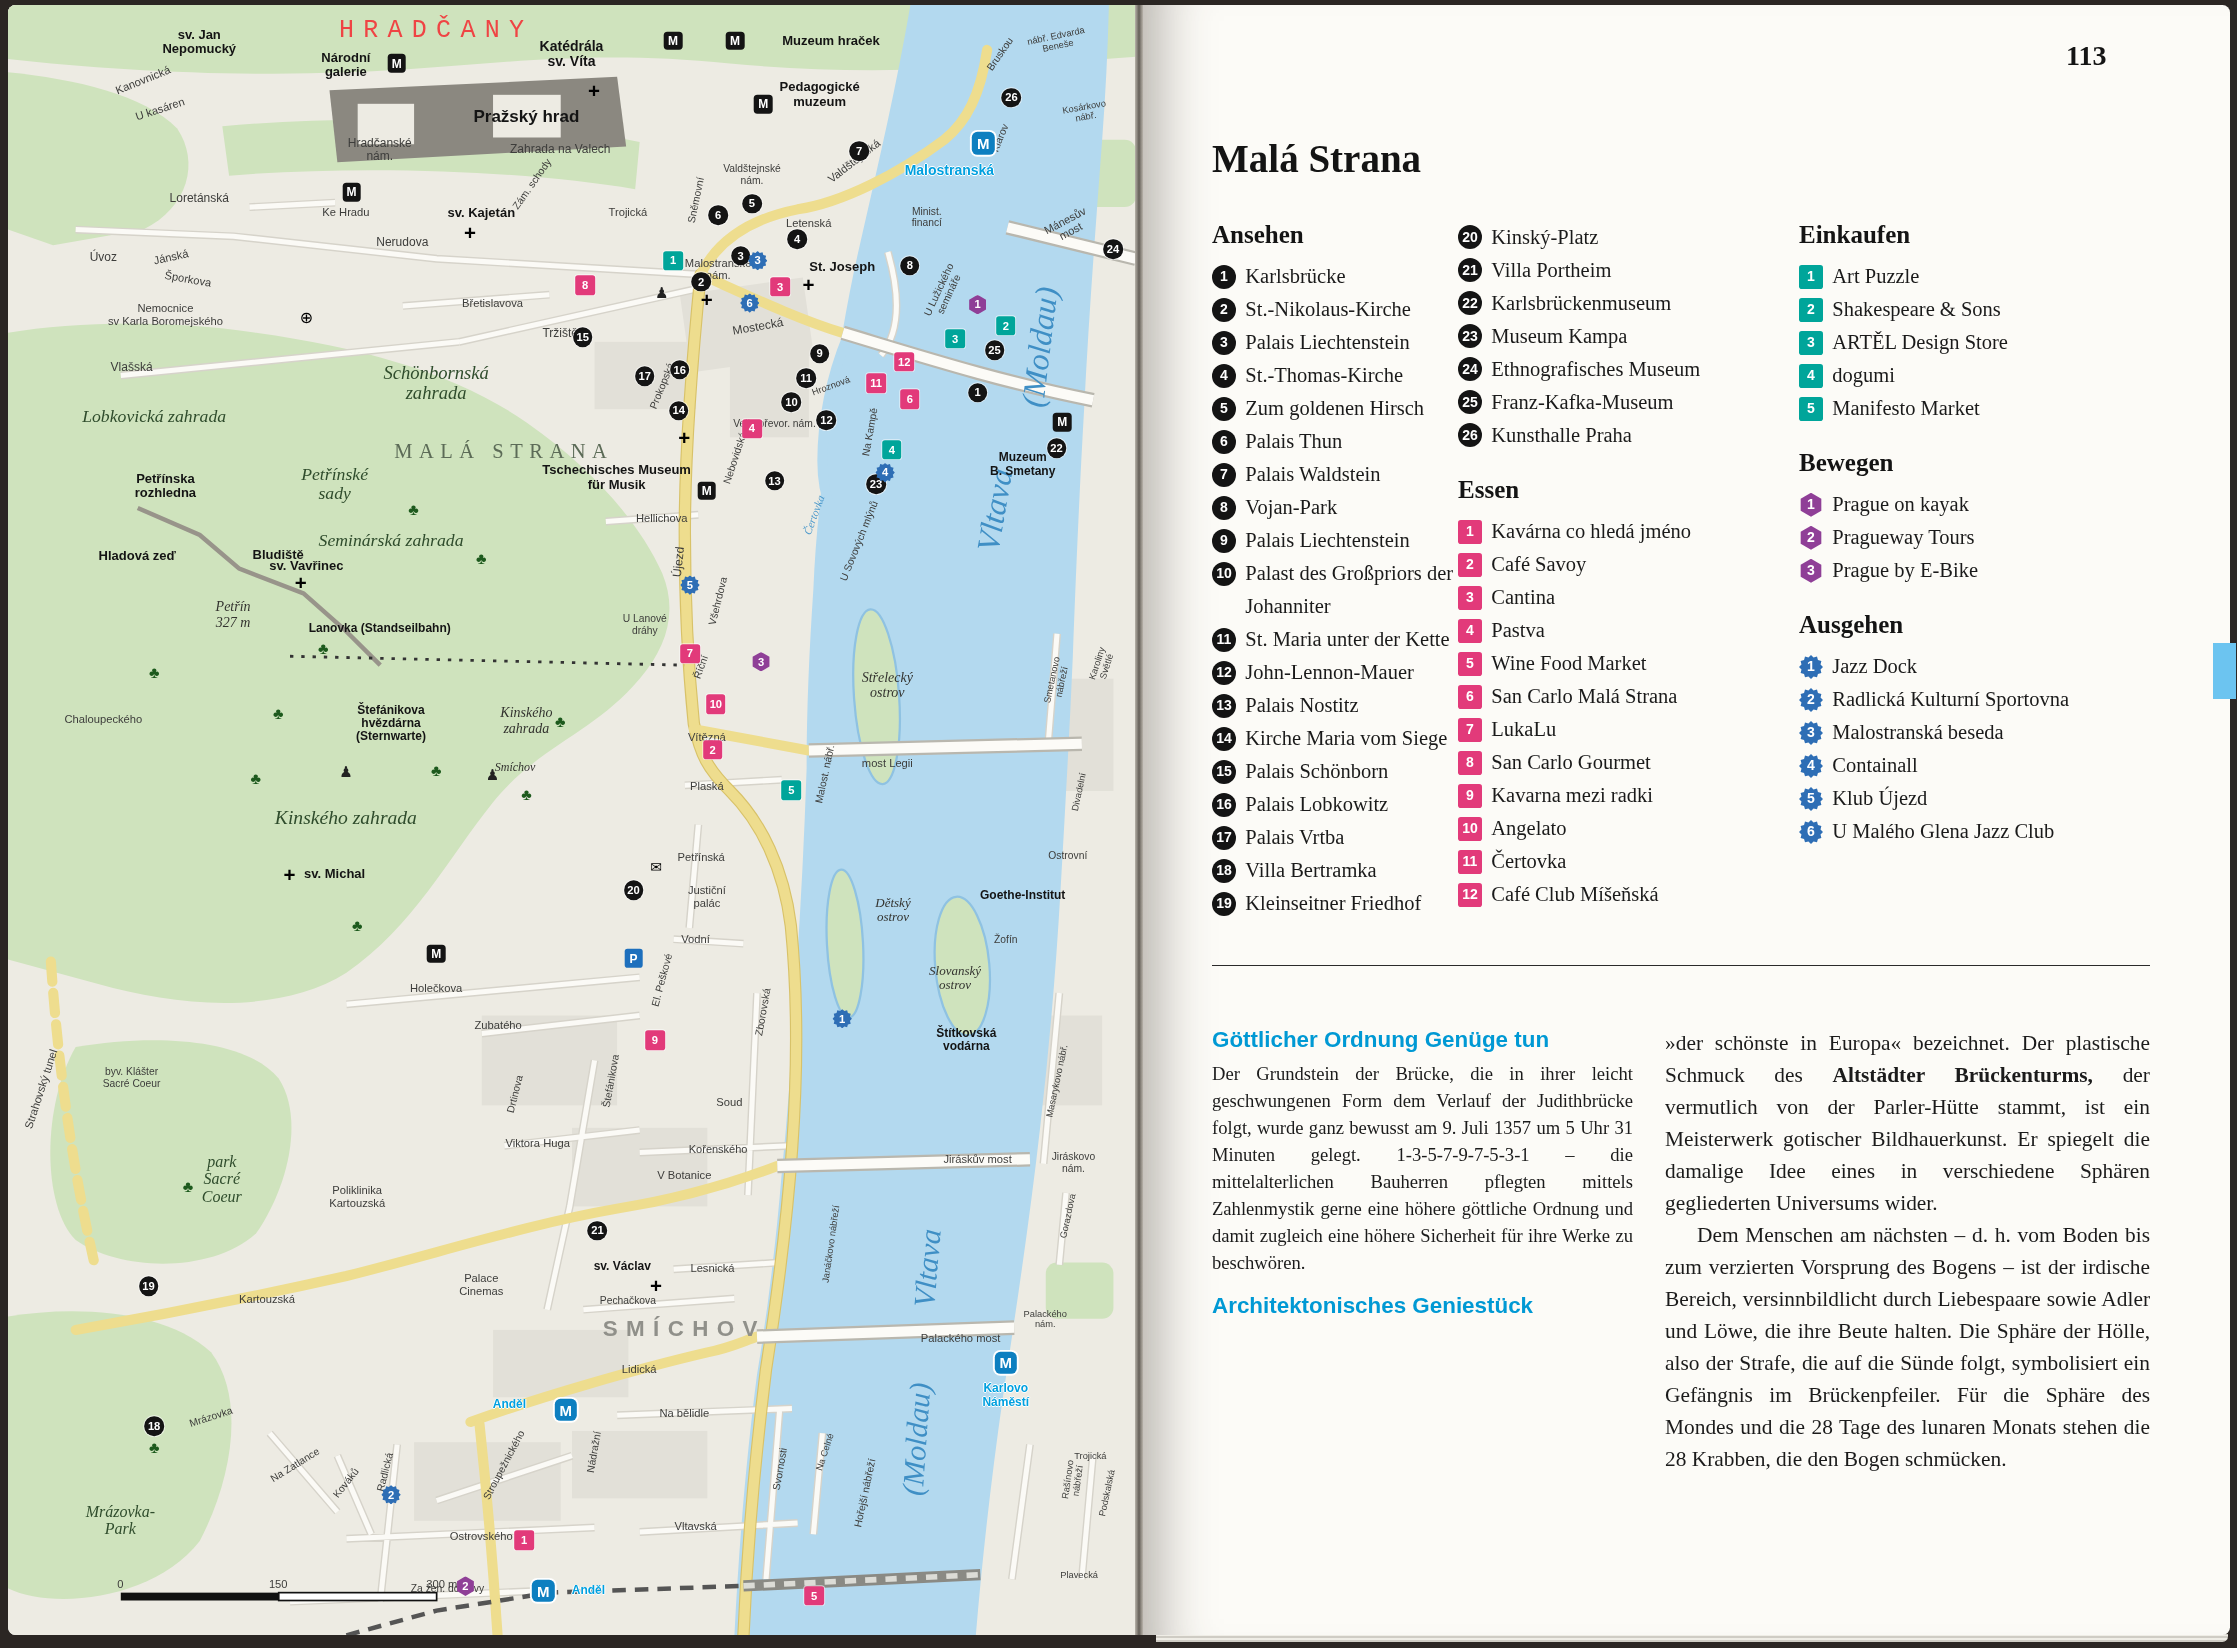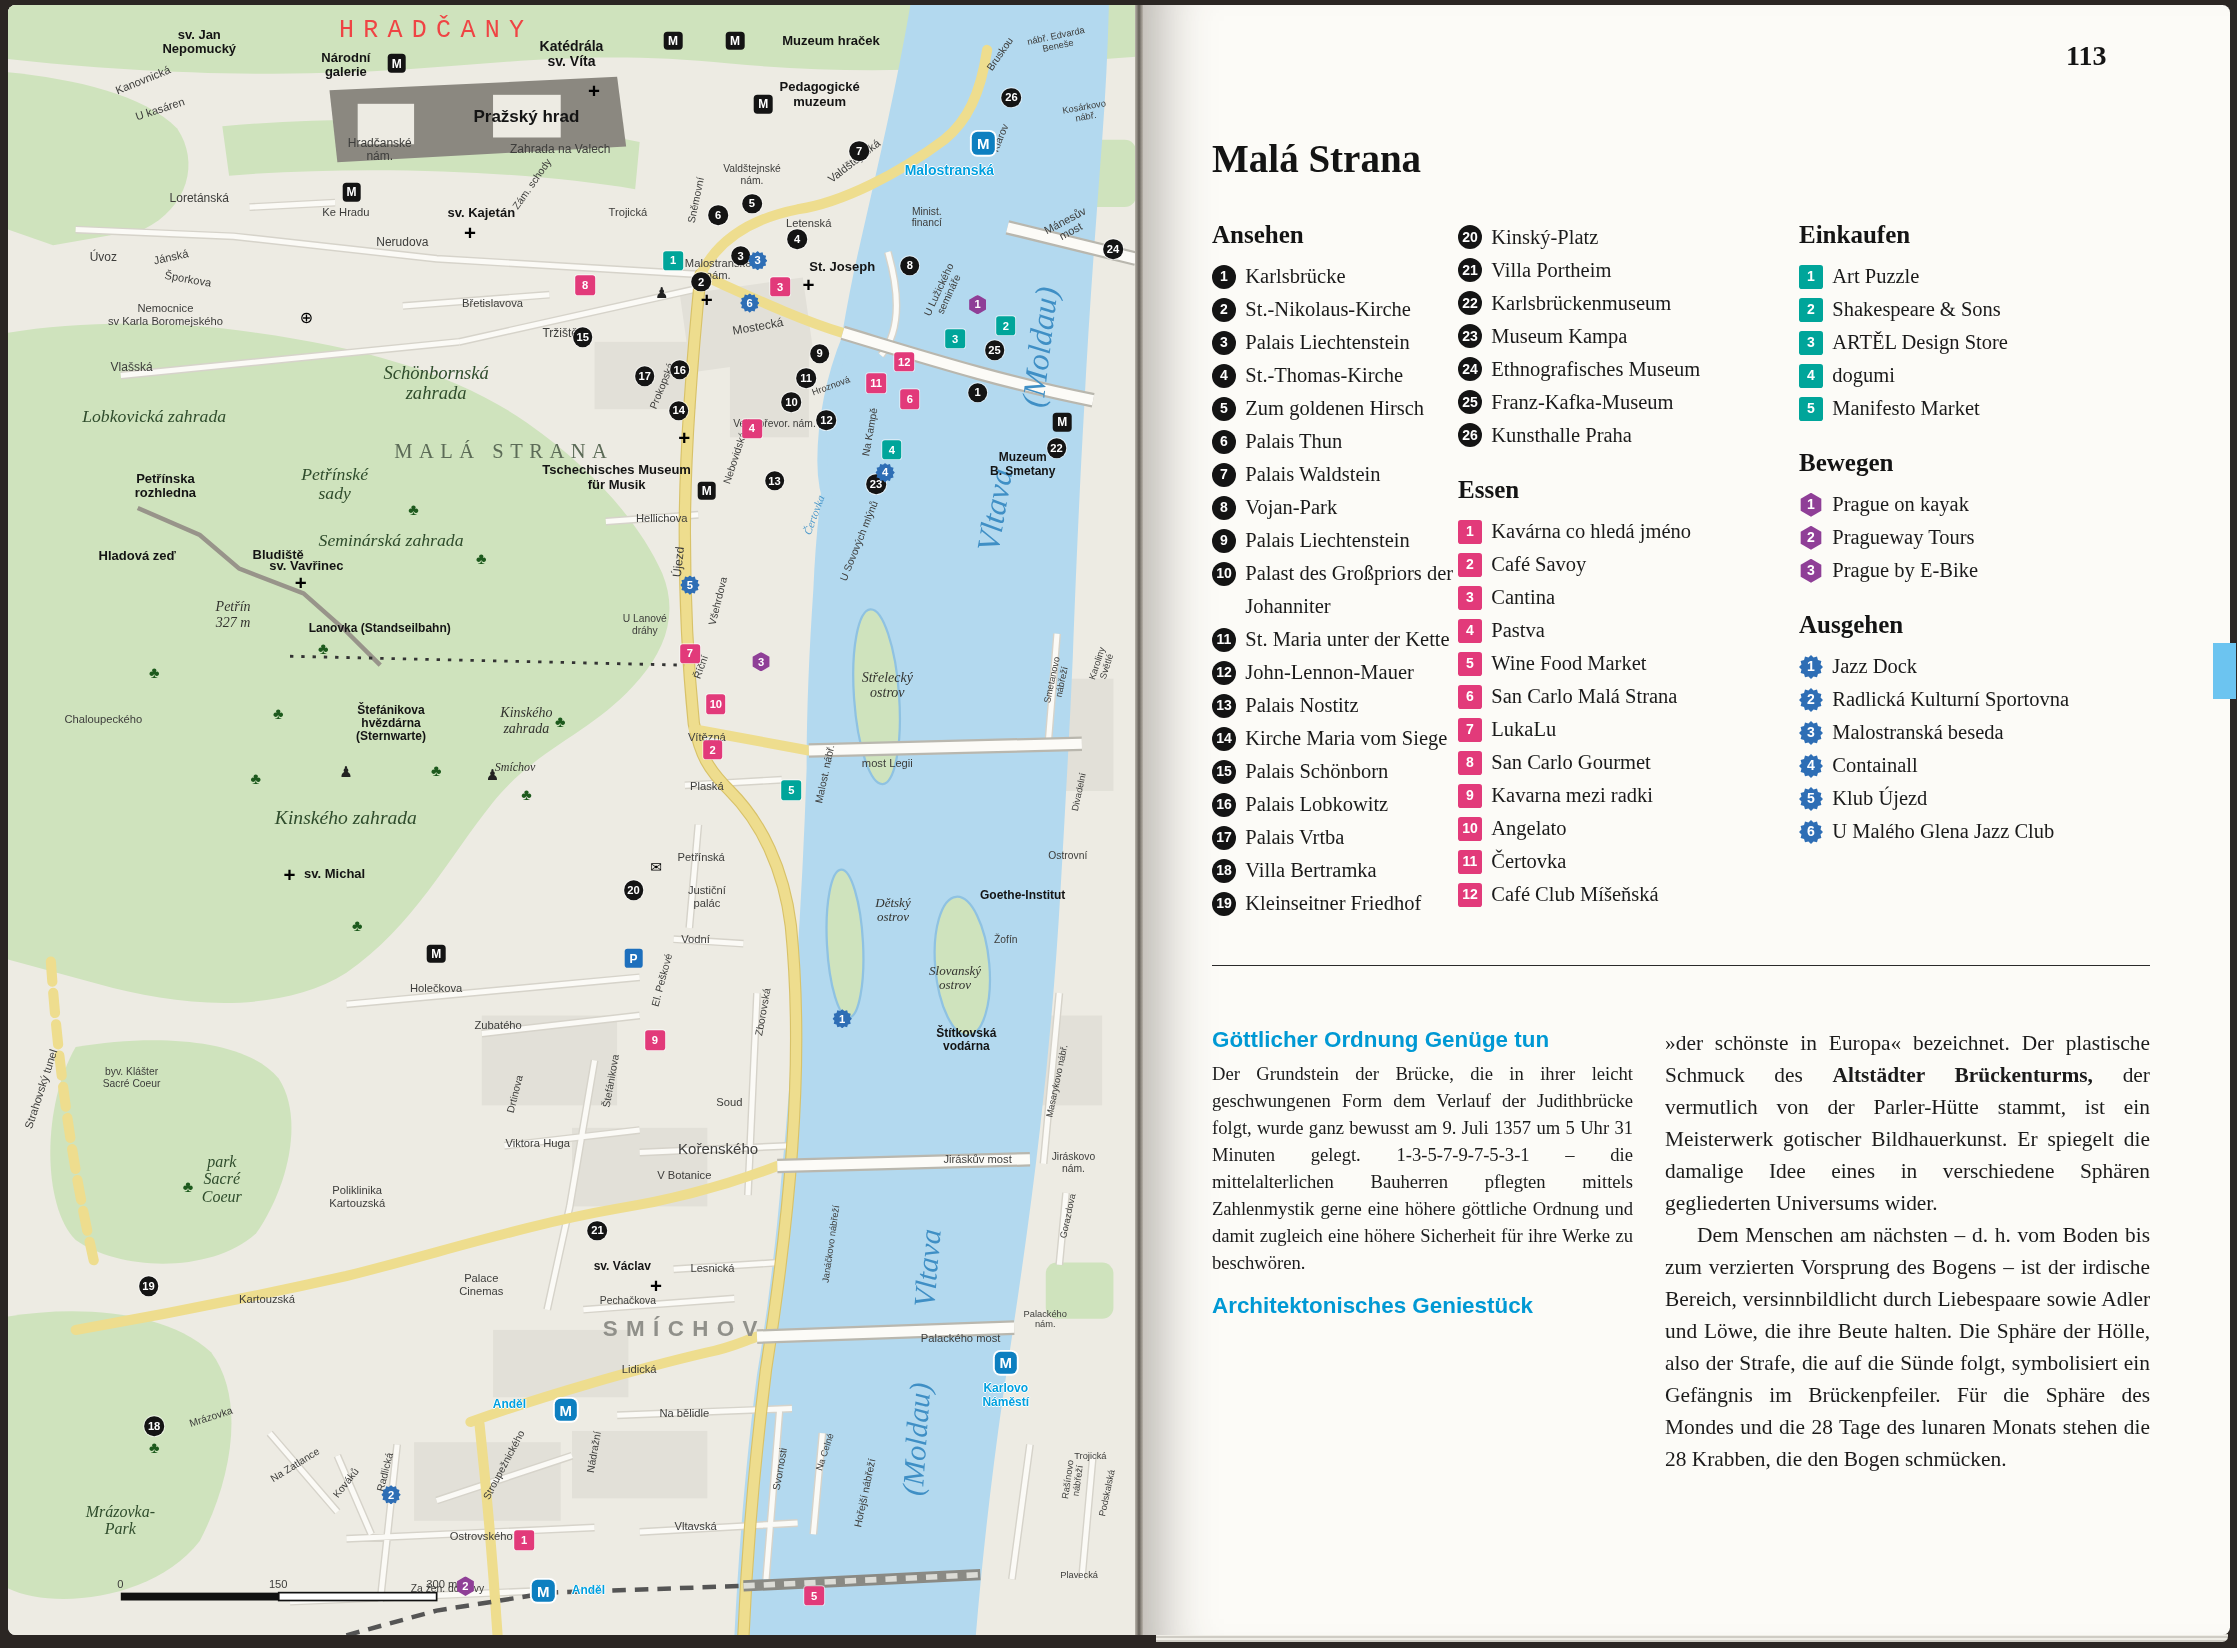--- a/index.html
+++ b/index.html
@@ -267,21 +267,21 @@
           <div class="ml st" style="left: 38%; top: 60.3%; font-size: 11.2px; transform: translate(-50%, -50%) rotate(0deg);">Holečkova</div>
           <div class="ml st" style="left: 43.5%; top: 62.6%; font-size: 11.2px; transform: translate(-50%, -50%) rotate(0deg);">Zubatého</div>
           <div class="ml st" style="left: 58%; top: 59.8%; font-size: 10.3px; transform: translate(-50%, -50%) rotate(-75deg);">El. Peškové</div>
           <div class="ml st" style="left: 67%; top: 61.8%; font-size: 10.3px; transform: translate(-50%, -50%) rotate(-80deg);">Zborovská</div>
           <div class="ml b" style="left: 85%; top: 63.5%; font-size: 12px; transform: translate(-50%, -50%) rotate(0deg);">Štítkovská
 vodárna</div>
           <div class="ml st" style="left: 45%; top: 66.8%; font-size: 10.3px; transform: translate(-50%, -50%) rotate(-76deg);">Drtinova</div>
           <div class="ml st" style="left: 53.5%; top: 66%; font-size: 10.3px; transform: translate(-50%, -50%) rotate(-80deg);">Štefánikova</div>
           <div class="ml st" style="left: 47%; top: 69.8%; font-size: 11.2px; transform: translate(-50%, -50%) rotate(0deg);">Viktora Huga</div>
           <div class="ml st" style="left: 64%; top: 67.3%; font-size: 11.2px; transform: translate(-50%, -50%) rotate(0deg);">Soud</div>
-          <div class="ml st" style="left: 63%; top: 70.2%; font-size: 15px; transform: translate(-50%, -50%) rotate(0deg);">Kořenského</div>
+          <div class="ml st" style="left: 63%; top: 70.2%; font-size: 11px; transform: translate(-50%, -50%) rotate(0deg);">Kořenského</div>
           <div class="ml st" style="left: 11%; top: 65.8%; font-size: 10.3px; transform: translate(-50%, -50%) rotate(0deg);">byv. Klášter
 Sacré Coeur</div>
           <div class="ml st" style="left: 3%; top: 66.5%; font-size: 11.2px; transform: translate(-50%, -50%) rotate(-72deg);">Strahovský tunel</div>
           <div class="ml pk" style="left: 19%; top: 72%; font-size: 16px; transform: translate(-50%, -50%) rotate(0deg);">park
 Sacré
 Coeur</div>
           <div class="ml st" style="left: 31%; top: 73.1%; font-size: 11.2px; transform: translate(-50%, -50%) rotate(0deg);">Poliklinika
 Kartouzská</div>
           <div class="ml st" style="left: 60%; top: 71.8%; font-size: 11.2px; transform: translate(-50%, -50%) rotate(0deg);">V Botanice</div>
           <div class="ml st" style="left: 86%; top: 70.8%; font-size: 11.2px; transform: translate(-50%, -50%) rotate(0deg);">Jiráskův most</div>

